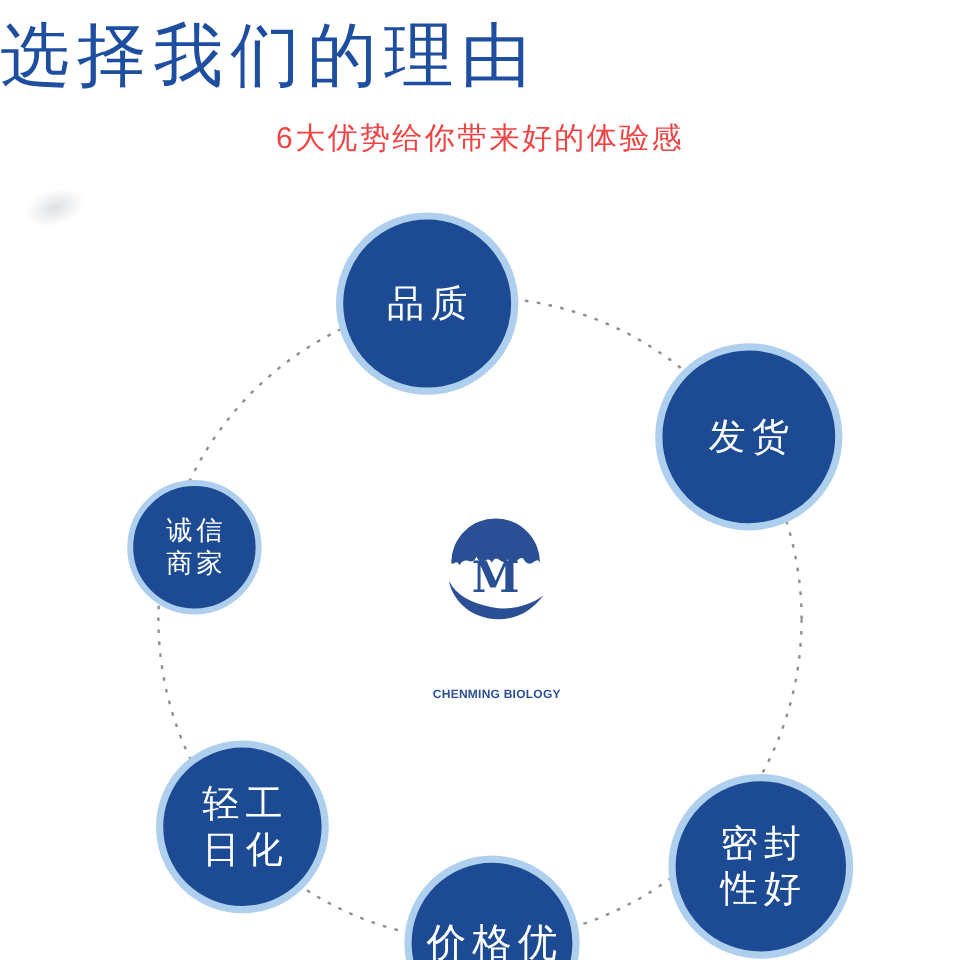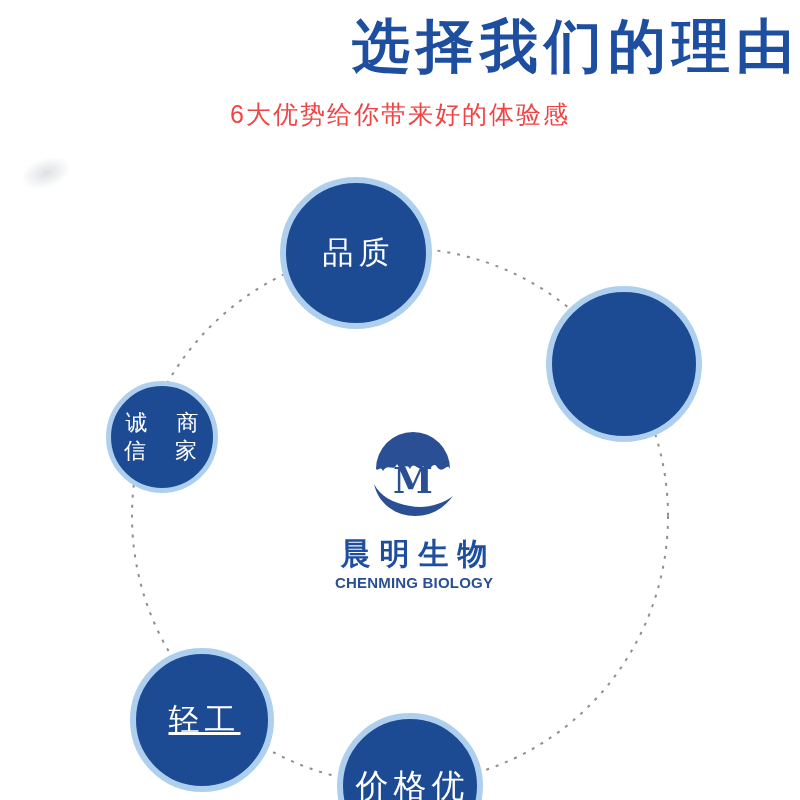--- a/index.html
+++ b/index.html
@@ -12,23 +12,23 @@
   .stage {
     position: relative;
     width: 800px; height: 800px;
     overflow: hidden;
     background: #ffffff;
   }
   
   .title {
     position: absolute;
     left: 0; top: 8px; width: 800px;
-    text-align: right;
+    text-align: left;
     font-size: 58px;
-    font-weight: 700;
+    font-weight: 400;
     letter-spacing: 6px;
     color: #1e4e9f;
     margin: 0;
   }
   .subtitle {
     position: absolute;
     left: 0; top: 98px; width: 800px;
     text-align: center;
     font-size: 25px;
     font-weight: 400;
@@ -47,54 +47,54 @@
   .orbit-svg { position: absolute; left: 0; top: 0; }
   
   .bubble {
     position: absolute;
     box-sizing: border-box;
     border-radius: 50%;
     background: #1c4b94;
     border: 6px solid #aed0ee;
     color: #ffffff;
     display: flex;
-    flex-direction: row;
+    flex-direction: column;
     align-items: center;
     justify-content: center;
     text-align: center;
     font-size: 31px;
     line-height: 38px;
     font-weight: 400;
     letter-spacing: 5px;
     text-indent: 5px;
   }
   .bubble.b1 { left: 280px; top: 177px; width: 152px; height: 152px; }
   .bubble.b2 { left: 546px; top: 286px; width: 156px; height: 156px; }
-  .bubble.b3 { left: 106px; top: 381px; width: 112px; height: 112px;
+  .bubble.b3 { left: 106px; top: 400px; width: 112px; height: 112px;
                border-width: 5px; font-size: 22px; line-height: 28px; letter-spacing: 3px; text-indent: 3px; }
-  .bubble.b4 { left: 130px; top: 648px; width: 144px; height: 144px; text-decoration: underline; }
+  .bubble.b4 { left: 130px; top: 617px; width: 144px; height: 144px; }
   .bubble.b5 { left: 557px; top: 645px; width: 154px; height: 154px; }
   .bubble.b6 { left: 337px; top: 713px; width: 146px; height: 146px; font-size: 33px; }
   
   .logo-icon { position: absolute; left: 363px; top: 429px; }
   .brand-cn {
     position: absolute;
     left: 314px; top: 534px; width: 200px;
     text-align: center;
     font-size: 30px;
     font-weight: 700;
     letter-spacing: 9px;
     text-indent: 9px;
     color: #1e4e9f;
   }
   .brand-en {
     position: absolute;
     left: 314px; top: 574px; width: 200px;
     text-align: center;
-    font-size: 15px;
+    font-size: 10px;
     font-weight: 700;
     letter-spacing: 0.2px;
     color: #2a4f94;
   }
 </style>
 </head>
 <body>
 
 <div class="stage">
 
@@ -105,31 +105,37 @@
 
   <svg class="orbit-svg" width="800" height="800" viewBox="0 0 800 800">
     <circle cx="400" cy="516" r="268" fill="none" stroke="#8f8f8f" stroke-width="2" stroke-dasharray="3 7"></circle>
   </svg>
 
   <div class="bubble b1">
     <span>品质</span>
   </div>
 
   <div class="bubble b2">
+    <span>发货</span>
   </div>
 
   <div class="bubble b3">
     <span>诚信</span>
     <span>商家</span>
   </div>
 
   <div class="bubble b4">
     <span>轻工</span>
+    <span>日化</span>
   </div>
 
+  <div class="bubble b5">
+    <span>密封</span>
+    <span>性好</span>
+  </div>
 
   <div class="bubble b6">
     <span>价格优</span>
     <span></span>
   </div>
 
   <svg class="logo-icon" width="100" height="100" viewBox="0 0 100 100">
 
     <path fill="#2a4f94" d="M13,40 A37,37 0 0 1 87,40
       C84,33 80,46 74,38
@@ -140,16 +146,15 @@
       C17,36 15,43 13,40 Z"></path>
 
     <text x="50" y="64" text-anchor="middle" font-size="36" font-weight="bold" font-family="DejaVu Serif, serif" fill="#2a4f94">M</text>
 
     <path fill="#2a4f94" d="M11,55 C15,74 32,87 52,87
       C68,87 80,80 90,67
       C78,76 62,80 47,77
       C30,74 17,67 11,55 Z"></path>
   </svg>
 
-  <div class="brand-cn">晨明生物</div>
   <div class="brand-en">CHENMING BIOLOGY</div>
 
 </div>
 
 </body></html>

